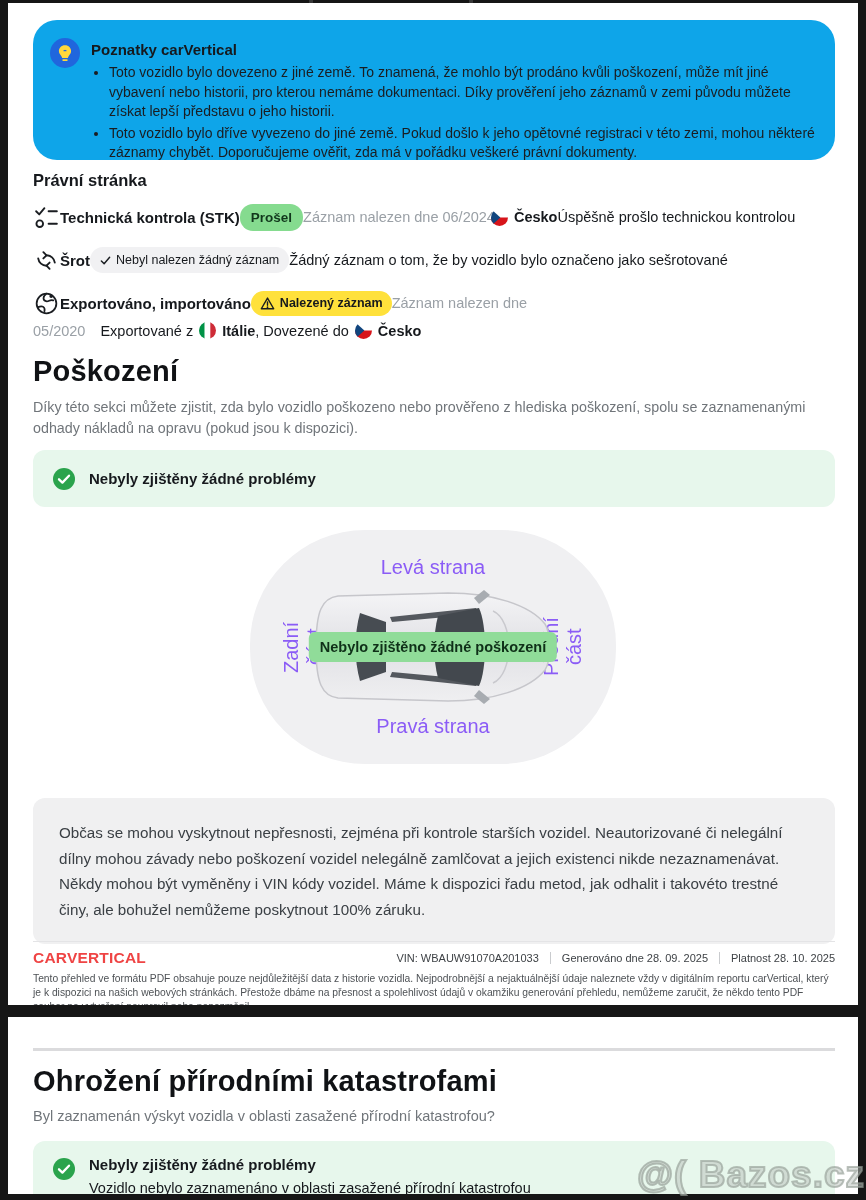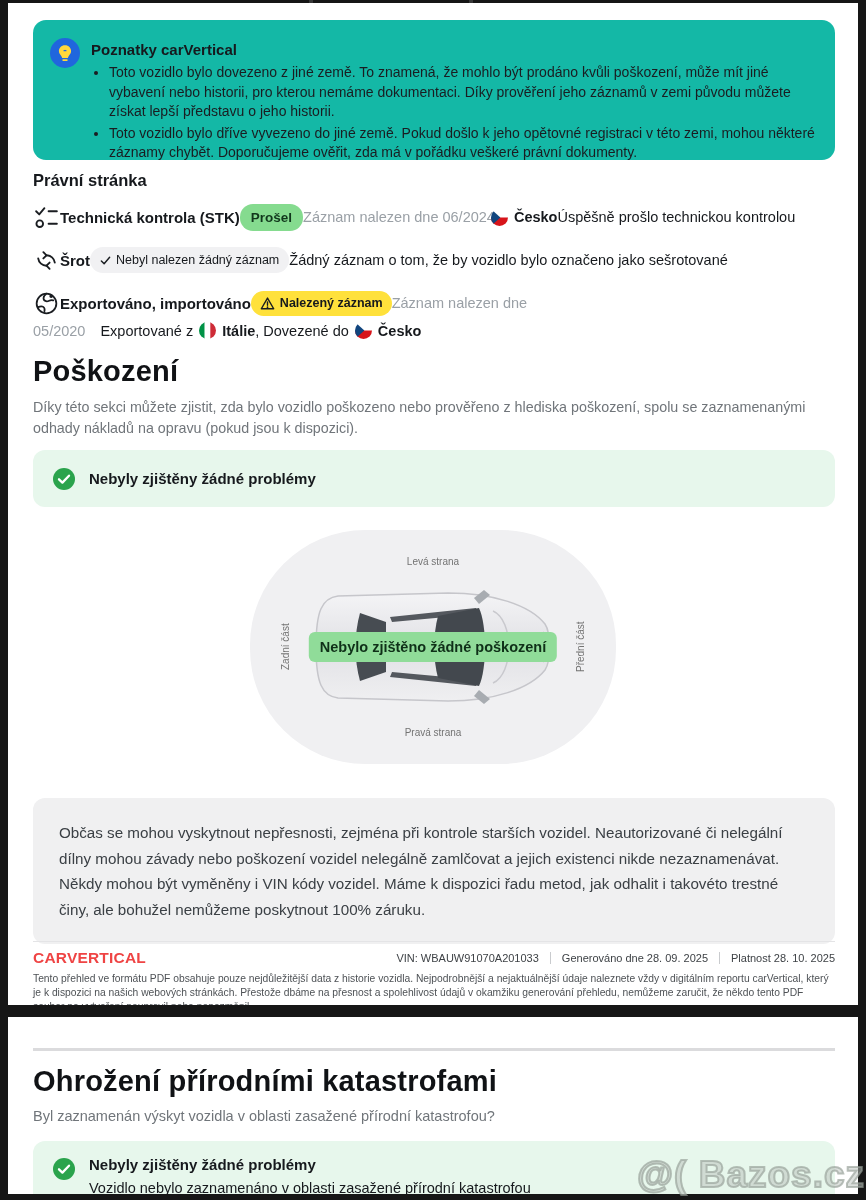--- a/index.html
+++ b/index.html
@@ -9,21 +9,21 @@
     font-family:"Liberation Sans","DejaVu Sans",sans-serif;
     color:#16191D;
   }
   .page{position:absolute;left:8px;width:850px;background:#ffffff;overflow:hidden;}
   #page1{top:3px;height:1002px;}
   #page2{top:1017px;height:177px;}
   .speck{position:absolute;background:#4a4a4a;opacity:.65;}
 
   
   .notes-box{position:absolute;left:25px;right:23px;top:17px;height:140px;
-    background:#14b8a6;border-radius:13px;padding:17px 20px 0 17px;
+    background:#0ea5e9;border-radius:24px;padding:17px 20px 0 17px;
     display:flex;gap:9px;box-sizing:border-box;}
   .notes-icon{flex:0 0 30px;height:30px;margin-top:1px;}
   .notes-title{font-size:15px;font-weight:bold;margin:4px 0 5px 2px;}
   .notes-list{margin:0;padding-left:20px;font-size:14px;line-height:19.5px;color:#1A1D21;}
   .notes-list li{margin-bottom:2px;}
 
   
   .legal{position:absolute;left:25px;right:6px;top:168px;}
   .legal-title{font-size:16.5px;font-weight:bold;margin:0 0 13px 0;}
   .legal-row{display:flex;align-items:center;margin-bottom:15px;min-height:28px;}
@@ -47,21 +47,21 @@
     color:#70757A;font-size:14.3px;line-height:21px;margin:0;}
   .status-box{position:absolute;left:25px;right:23px;background:#E7F7EC;border-radius:12px;
     display:flex;gap:14px;box-sizing:border-box;}
   #status1{top:447px;height:57px;padding:17px 20px;align-items:center;}
   .check-icon{flex:0 0 22px;height:22px;}
   .status-title{font-weight:bold;font-size:15px;}
 
   
   .diagram{position:absolute;left:242px;top:527px;width:366px;height:234px;
     background:#F0F0F2;border-radius:115px;}
-  .diag-label{position:absolute;color:#737373;font-size:10px;}
+  .diag-label{position:absolute;color:#8b5cf6;font-size:20px;}
   .diag-top{top:26px;left:0;right:0;text-align:center;}
   .diag-bottom{bottom:26px;left:0;right:0;text-align:center;}
   .diag-left,.diag-right{writing-mode:vertical-rl;transform:rotate(180deg);
     top:50%;margin-top:-40px;height:80px;text-align:center;}
   .diag-left{left:30px;}
   .diag-right{right:30px;}
   .car-svg{position:absolute;left:58px;top:59px;}
   .diagram-badge{position:absolute;left:50%;top:50%;transform:translate(-50%,-50%);
     background:#90DC99;color:#0F3018;font-weight:bold;font-size:14.5px;
     padding:7px 11px;border-radius:6px;white-space:nowrap;}

